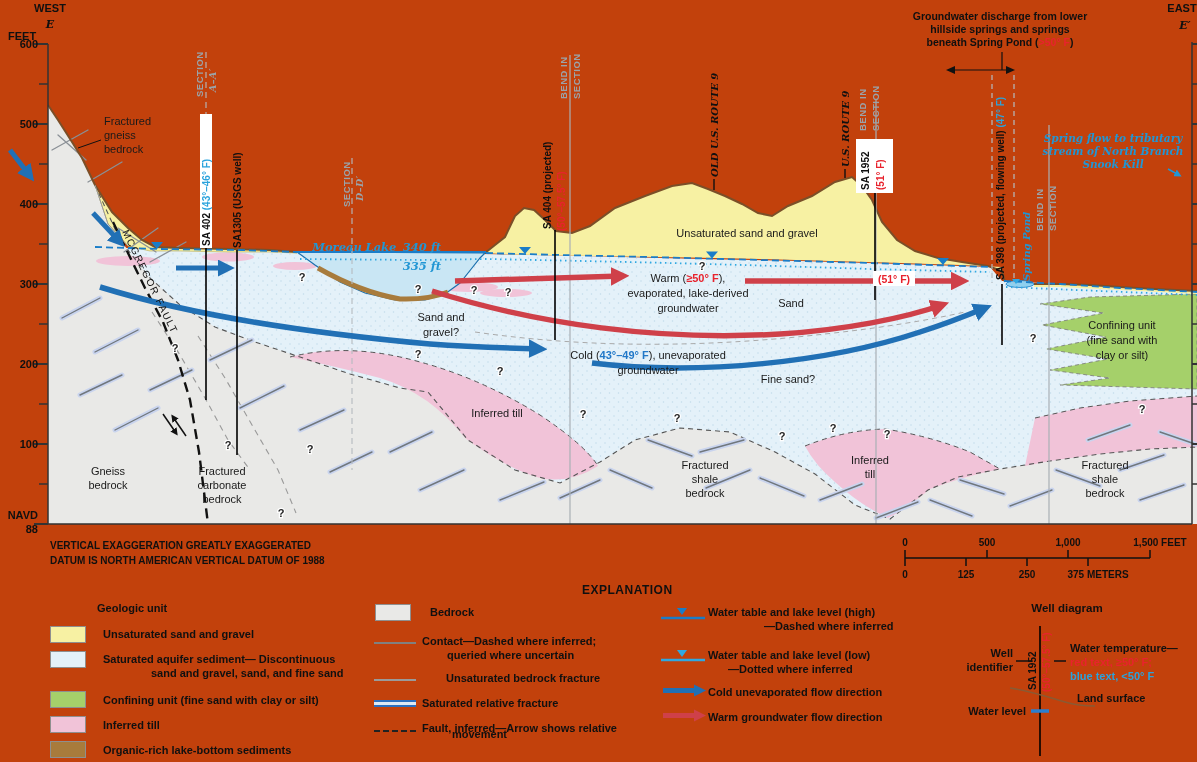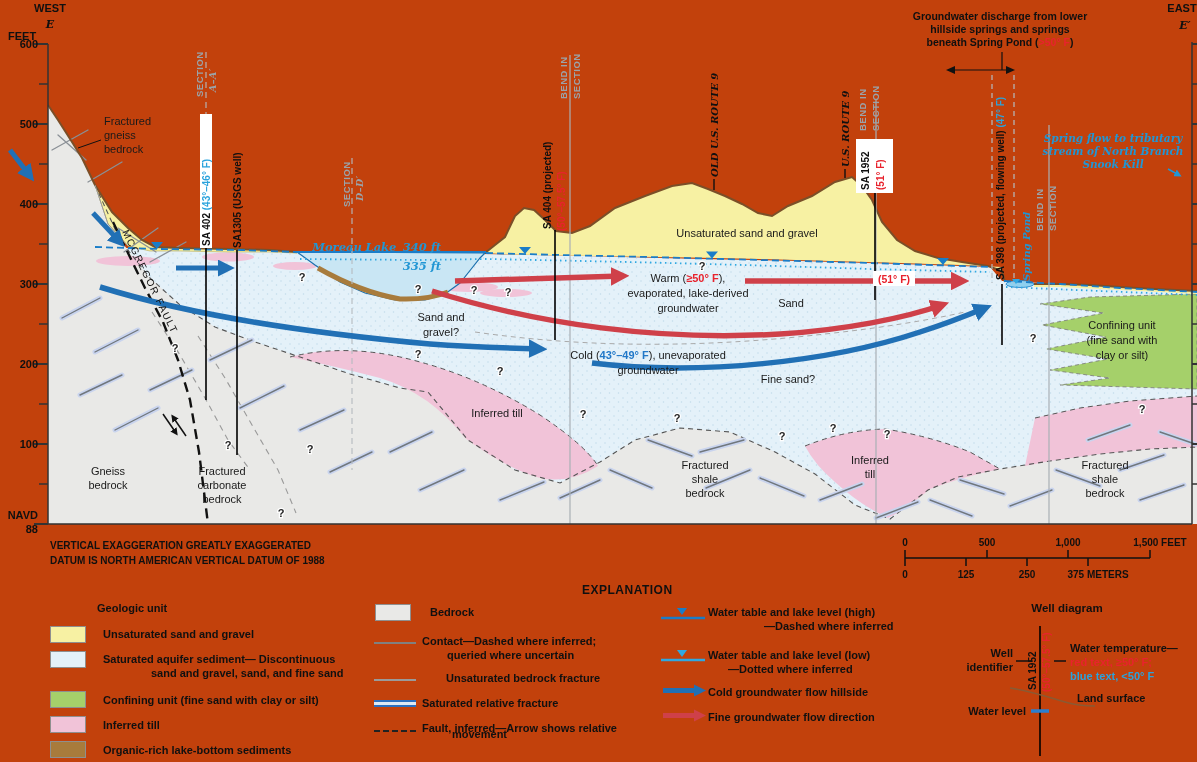--- a/index.html
+++ b/index.html
@@ -337,26 +337,26 @@
   <svg class="abs" style="left:661px;top:68px;" width="44" height="16">
     <polygon points="16,2 26,2 21,9" fill="#2fa8e1"></polygon>
         <line x1="0" y1="12" x2="44" y2="12" stroke="#2fa8e1" stroke-width="2.5"></line>
   </svg>
   <div class="abs ltxt" style="left:708px;top:69px;">Water table and lake level (low)</div>
   <div class="abs ltxt" style="left:728px;top:83px;">—Dotted where inferred</div>
   <svg class="abs" style="left:661px;top:104px;" width="46" height="13">
     <line x1="2" y1="6.5" x2="33" y2="6.5" stroke="#2170b5" stroke-width="5"></line>
         <polygon points="33,0.5 45,6.5 33,12.5" fill="#2170b5"></polygon>
   </svg>
-  <div class="abs ltxt" style="left:708px;top:106px;">Cold groundwater flow hillside</div>
+  <div class="abs ltxt" style="left:708px;top:106px;">Cold unevaporated flow direction</div>
   <svg class="abs" style="left:661px;top:129px;" width="46" height="13">
     <line x1="2" y1="6.5" x2="33" y2="6.5" stroke="#cf4049" stroke-width="5"></line>
         <polygon points="33,0.5 45,6.5 33,12.5" fill="#cf4049"></polygon>
   </svg>
-  <div class="abs ltxt" style="left:708px;top:131px;">Fine groundwater flow direction</div>
+  <div class="abs ltxt" style="left:708px;top:131px;">Warm groundwater flow direction</div>
 
   <svg class="abs" style="left:940px;top:18px;" width="257" height="164">
     <text x="127" y="14" text-anchor="middle" font-size="11.5" font-weight="bold" fill="#101010">Well diagram</text>
     <line x1="100" y1="28" x2="100" y2="158" stroke="#000" stroke-width="1.6"></line>
     <text transform="translate(96,92) rotate(-90)" font-size="10" font-weight="bold" fill="#101010">SA 1952</text>
     <text transform="translate(110,94) rotate(-90)" font-size="10" font-weight="bold" fill="#e8232d">(50°–57.5° F)</text>
     <text x="73" y="59" text-anchor="end" font-size="11" font-weight="bold" fill="#101010">Well</text>
     <text x="73" y="73" text-anchor="end" font-size="11" font-weight="bold" fill="#101010">identifier</text>
     <line x1="76" y1="63" x2="92" y2="63" stroke="#101010" stroke-width="1.5"></line>
     <line x1="114" y1="63" x2="126" y2="63" stroke="#101010" stroke-width="1.5"></line>

